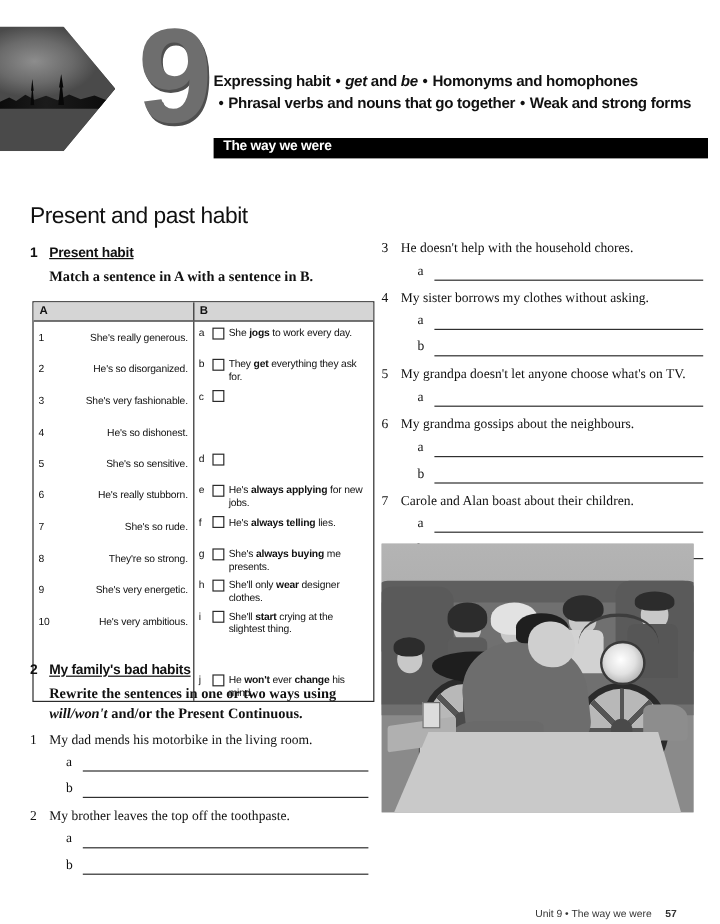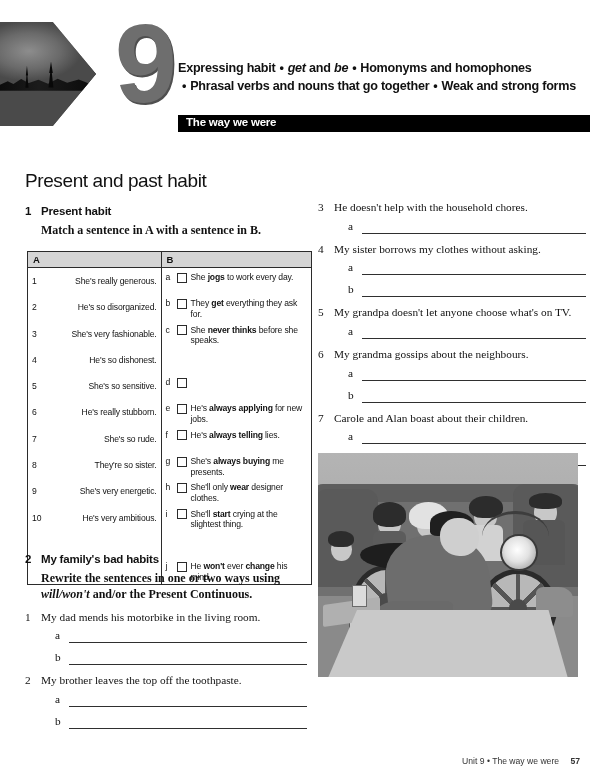--- a/index.html
+++ b/index.html
@@ -131,21 +131,21 @@
     font-weight: bold;
     color: #111;
     letter-spacing: -0.2px;
     margin-bottom: 6px;
   }
   .ex-head .num {
     position: absolute;
     left: 0; top: 0;
     width: 14px;
   }
-  .ex-head .txt { display: block; margin-left: 16px; }
+  .ex-head .txt { display: block; margin-left: 16px; text-decoration: underline; }
 
   .ex-instr {
     margin-left: 16px;
     font-family: "Liberation Serif", serif;
     font-size: 12px;
     line-height: 1.32;
     color: #111;
     margin-bottom: 7px;
     font-weight: bold;
   }
@@ -386,21 +386,21 @@
     background: #dcdcdc;
     border: 1px solid #6a6a6a;
   }
 
   
   .footer {
     position: absolute;
     left: 0; bottom: 4px;
     width: 600px;
     text-align: right;
-    padding-right: 20px;
+    padding-right: 36px;
     box-sizing: border-box;
     font-family: "Liberation Sans", sans-serif;
     font-size: 8.6px;
     color: #333;
   }
   .footer .pg { font-weight: bold; margin-left: 9px; }
 </style>
 </head>
 <body>
 
@@ -472,21 +472,21 @@
         <div class="mt-row">
           <span class="lbl">6</span>
           <span class="sent">He's really stubborn.</span>
         </div>
         <div class="mt-row">
           <span class="lbl">7</span>
           <span class="sent">She's so rude.</span>
         </div>
         <div class="mt-row">
           <span class="lbl">8</span>
-          <span class="sent">They're so sister.</span>
+          <span class="sent">They're so strong.</span>
         </div>
         <div class="mt-row">
           <span class="lbl">9</span>
           <span class="sent">She's very energetic.</span>
         </div>
         <div class="mt-row">
           <span class="lbl">10</span>
           <span class="sent">He's very ambitious.</span>
         </div>
       </div>
@@ -497,21 +497,20 @@
           <span class="sent">She <b>jogs</b> to work every day.</span>
         </div>
         <div class="mt-row h1">
           <span class="lbl">b</span>
           <span class="box"></span>
           <span class="sent">They <b>get</b> everything they ask for.</span>
         </div>
         <div class="mt-row h2">
           <span class="lbl">c</span>
           <span class="box"></span>
-          <span class="sent">She <b>never thinks</b> before she speaks.</span>
         </div>
         <div class="mt-row h1">
           <span class="lbl">d</span>
           <span class="box"></span>
         </div>
         <div class="mt-row h1">
           <span class="lbl">e</span>
           <span class="box"></span>
           <span class="sent">He's <b>always applying</b> for new jobs.</span>
         </div>

